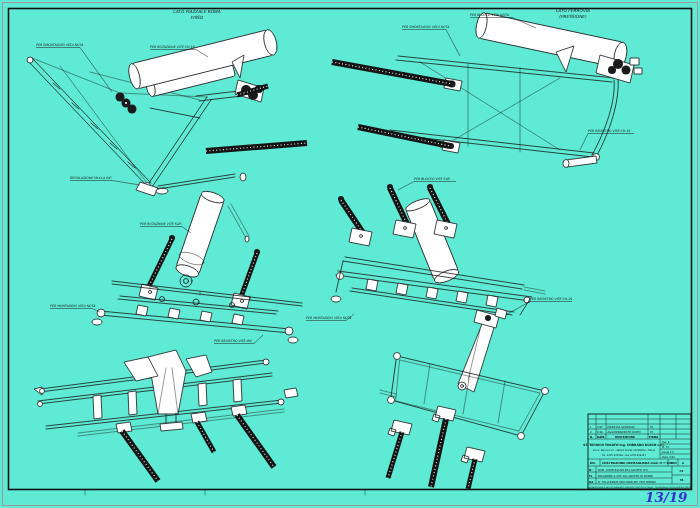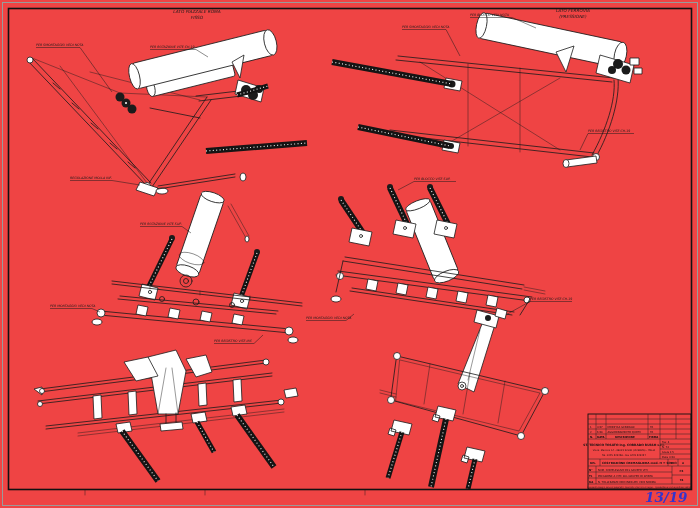--- a/index.html
+++ b/index.html
@@ -1,16 +1,16 @@
 <!DOCTYPE html>
 <html><head>
 <meta charset="utf-8">
 <style>
   html,body{margin:0;padding:0;background:#fff;}
-  .page{position:relative;width:700px;height:508px;background:#ef4444;overflow:hidden;
+  .page{position:relative;width:700px;height:508px;background:#5eead4;overflow:hidden;
         font-family:"DejaVu Sans",sans-serif;}
   svg{display:block}
   
   .o  {fill:none;stroke:#1b1b1b;stroke-width:.8;stroke-linejoin:round;stroke-linecap:round}
   .t  {stroke-width:.45}
   .w  {fill:#ffffff;stroke:#1b1b1b;stroke-width:.8;stroke-linejoin:round}
   .rod {fill:none;stroke:#141414;stroke-width:6;stroke-linecap:butt}
   .rod2{fill:none;stroke:#141414;stroke-width:5;stroke-linecap:butt}
   .hat {fill:none;stroke:#f2f2f2;stroke-width:1.1;stroke-dasharray:1 2.4}
   .blob{fill:#1b1b1b;stroke:none}

